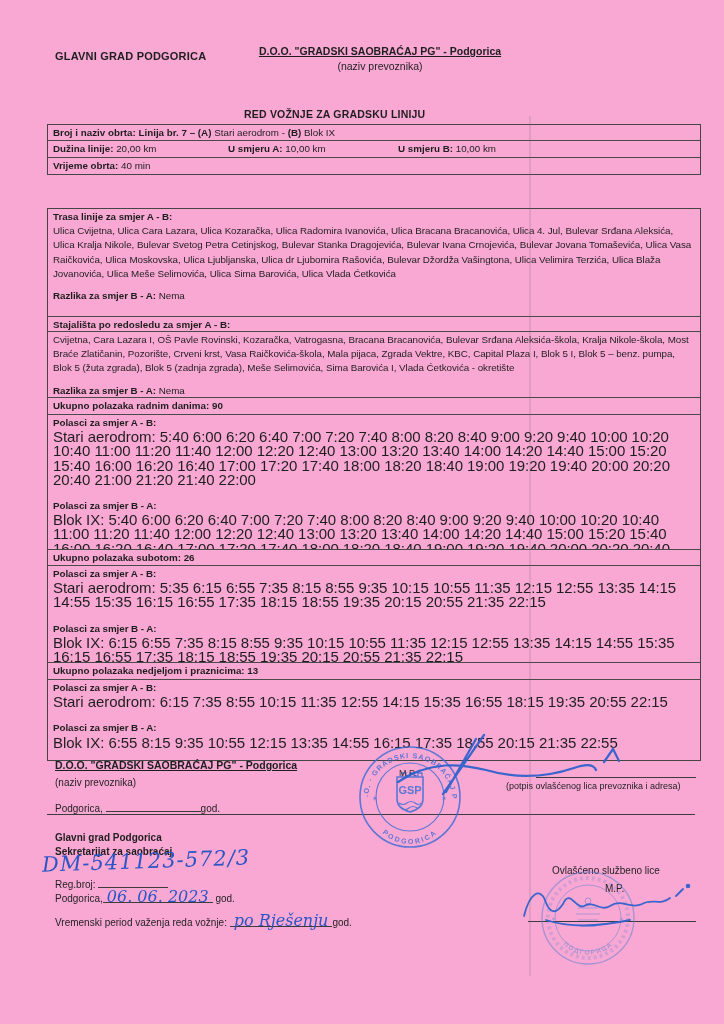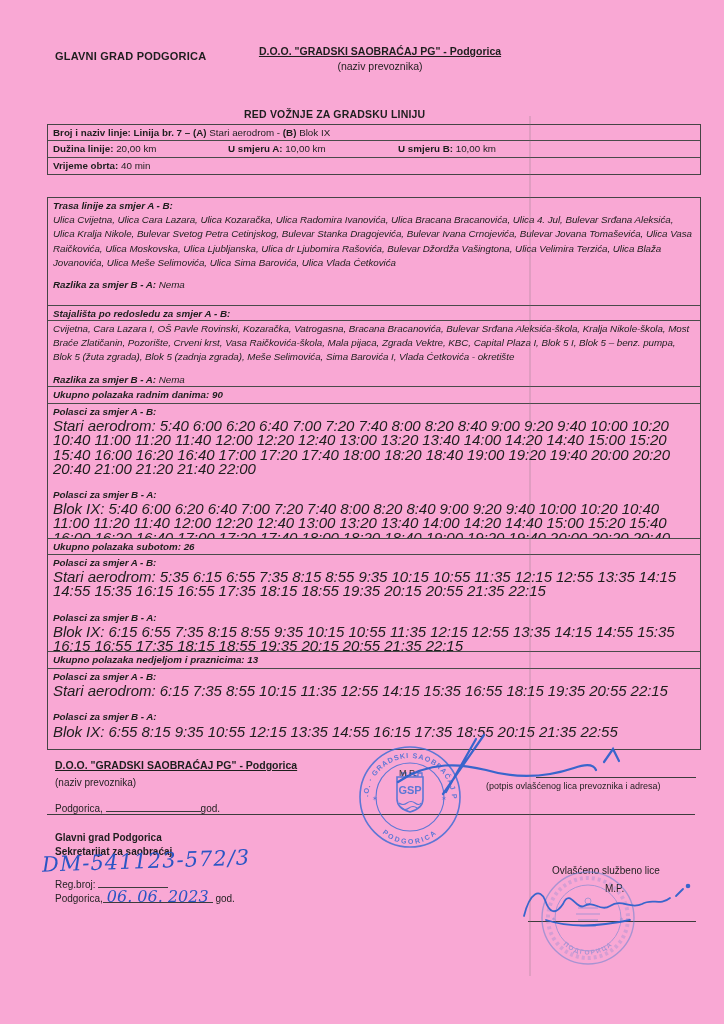--- a/index.html
+++ b/index.html
@@ -12,34 +12,34 @@
   .b{font-weight:bold;}
   
   .h-left{left:55px;top:50px;font-size:11px;font-weight:bold;letter-spacing:.2px;}
   .h-op{left:244px;top:45px;width:272px;text-align:center;}
   .h-op .name{font-size:10.5px;font-weight:bold;text-decoration:underline;}
   .h-op .cap{font-size:10.5px;margin-top:3px;}
   .h-doc{left:244px;top:92px;width:262px;text-align:left;font-size:10.5px;font-weight:bold;letter-spacing:.2px;margin-top:16px;}
   
   .tbl{border:1px solid #454545;background:transparent;}
   .tbl1{left:47px;top:124px;width:652px;}
-  .tbl2{left:47px;top:197px;width:652px;font-style:italic;}
+  .tbl2{left:47px;top:208px;width:652px;}
   .row{box-sizing:border-box;border-bottom:1px solid #4a4a4a;padding:1px 5px;
        font-size:9.8px;line-height:14.2px;overflow:hidden;position:relative;}
   .row:last-child{border-bottom:none;}
   .dense{letter-spacing:-0.05px;}
   .sp8{height:8px;} .sp12{height:12px;}
   .times{font-size:15px;}
   
   .f-op{left:55px;top:759px;font-size:10.5px;font-weight:bold;text-decoration:underline;}
   .f-cap{left:55px;top:777px;font-size:10px;}
   .f-place{left:55px;top:801px;font-size:10px;}
   .blank{display:inline-block;border-bottom:1px solid #3c3c3c;height:10px;vertical-align:baseline;}
   .line{background:#3c3c3c;height:1px;}
-  .f-potpis{left:486px;top:781px;font-size:9px;}
+  .f-potpis{left:506px;top:781px;font-size:9px;}
   .f-city{left:55px;top:832px;font-size:10px;font-weight:bold;}
   .f-dept{left:55px;top:846px;font-size:10px;font-weight:bold;}
   .f-reg{left:55px;top:877px;font-size:10px;text-align:center;}
   .f-date{left:55px;top:892px;font-size:10px;}
   .f-val{left:55px;top:916px;font-size:10px;}
   .f-official{left:552px;top:865px;font-size:10px;}
   .f-mp-right{left:605px;top:883px;font-size:10px;}
   .mp-center{left:399px;top:768px;font-size:9px;color:#333;z-index:6;}
   .hand{font-family:"DejaVu Serif",serif;font-style:italic;color:#2a55c4;}
   .hand-reg{left:42px;top:849px;font-size:21px;letter-spacing:1px;transform:rotate(-2deg);z-index:5;}
@@ -56,21 +56,21 @@
 
   <div class="abs h-left">GLAVNI GRAD PODGORICA</div>
   <div class="abs h-op">
     <div class="name">D.O.O. "GRADSKI SAOBRAĆAJ PG" - Podgorica</div>
     <div class="cap">(naziv prevoznika)</div>
   </div>
   <div class="abs h-doc">RED VOŽNJE ZA GRADSKU LINIJU</div>
 
   <div class="abs tbl tbl1">
     <div class="row" style="height:16px">
-      <span class="b">Broj i naziv linje:</span>
+      <span class="b">Broj i naziv obrta:</span>
       <span class="b">Linija br. 7 – (A)</span>
       <span>Stari aerodrom -</span>
       <span class="b">(B)</span>
       <span>Blok IX</span>
     </div>
     <div class="row" style="height:17px">
       <span class="b">Dužina linije:</span>
       <span>20,00 km</span>
       <span style="position:absolute;left:180px;top:1px">
         <span class="b">U smjeru A:</span>
@@ -174,20 +174,24 @@
   <div class="abs f-city">Glavni grad Podgorica</div>
   <div class="abs f-dept">Sekretarijat za saobraćaj</div>
   <div class="abs hand hand-reg">DM-541123-572/3</div>
   <div class="abs f-reg">
     <span>Reg.broj:</span>
     <span class="blank" style="width:70px"></span>
   </div>
   <div class="abs f-date">
     <span>Podgorica,</span><span class="blank" style="width:auto;padding:0 4px"><span class="hand hand-inline">06. 06. 2023</span></span>
     <span>god.</span>
+  </div>
+  <div class="abs f-val">
+    <span>Vremenski period važenja reda vožnje:</span>
+    <span class="blank" style="width:auto;padding:0 4px"><span class="hand hand-inline">po Rješenju</span></span><span>god.</span>
   </div>
 
   <div class="abs f-official">Ovlašćeno službeno lice</div>
   <div class="abs f-mp-right">M.P.</div>
   <div class="abs line" style="left:528px;top:921px;width:168px;z-index:2"></div>
   <div class="abs mp-center">M.P.</div>
 
   <svg class="abs stamp" style="left:357px;top:744px;opacity:.82" width="106" height="106" viewBox="0 0 106 106">
     <defs>
       <path id="arcTop" d="M 11 56 A 42 42 0 1 1 95 56"></path>

